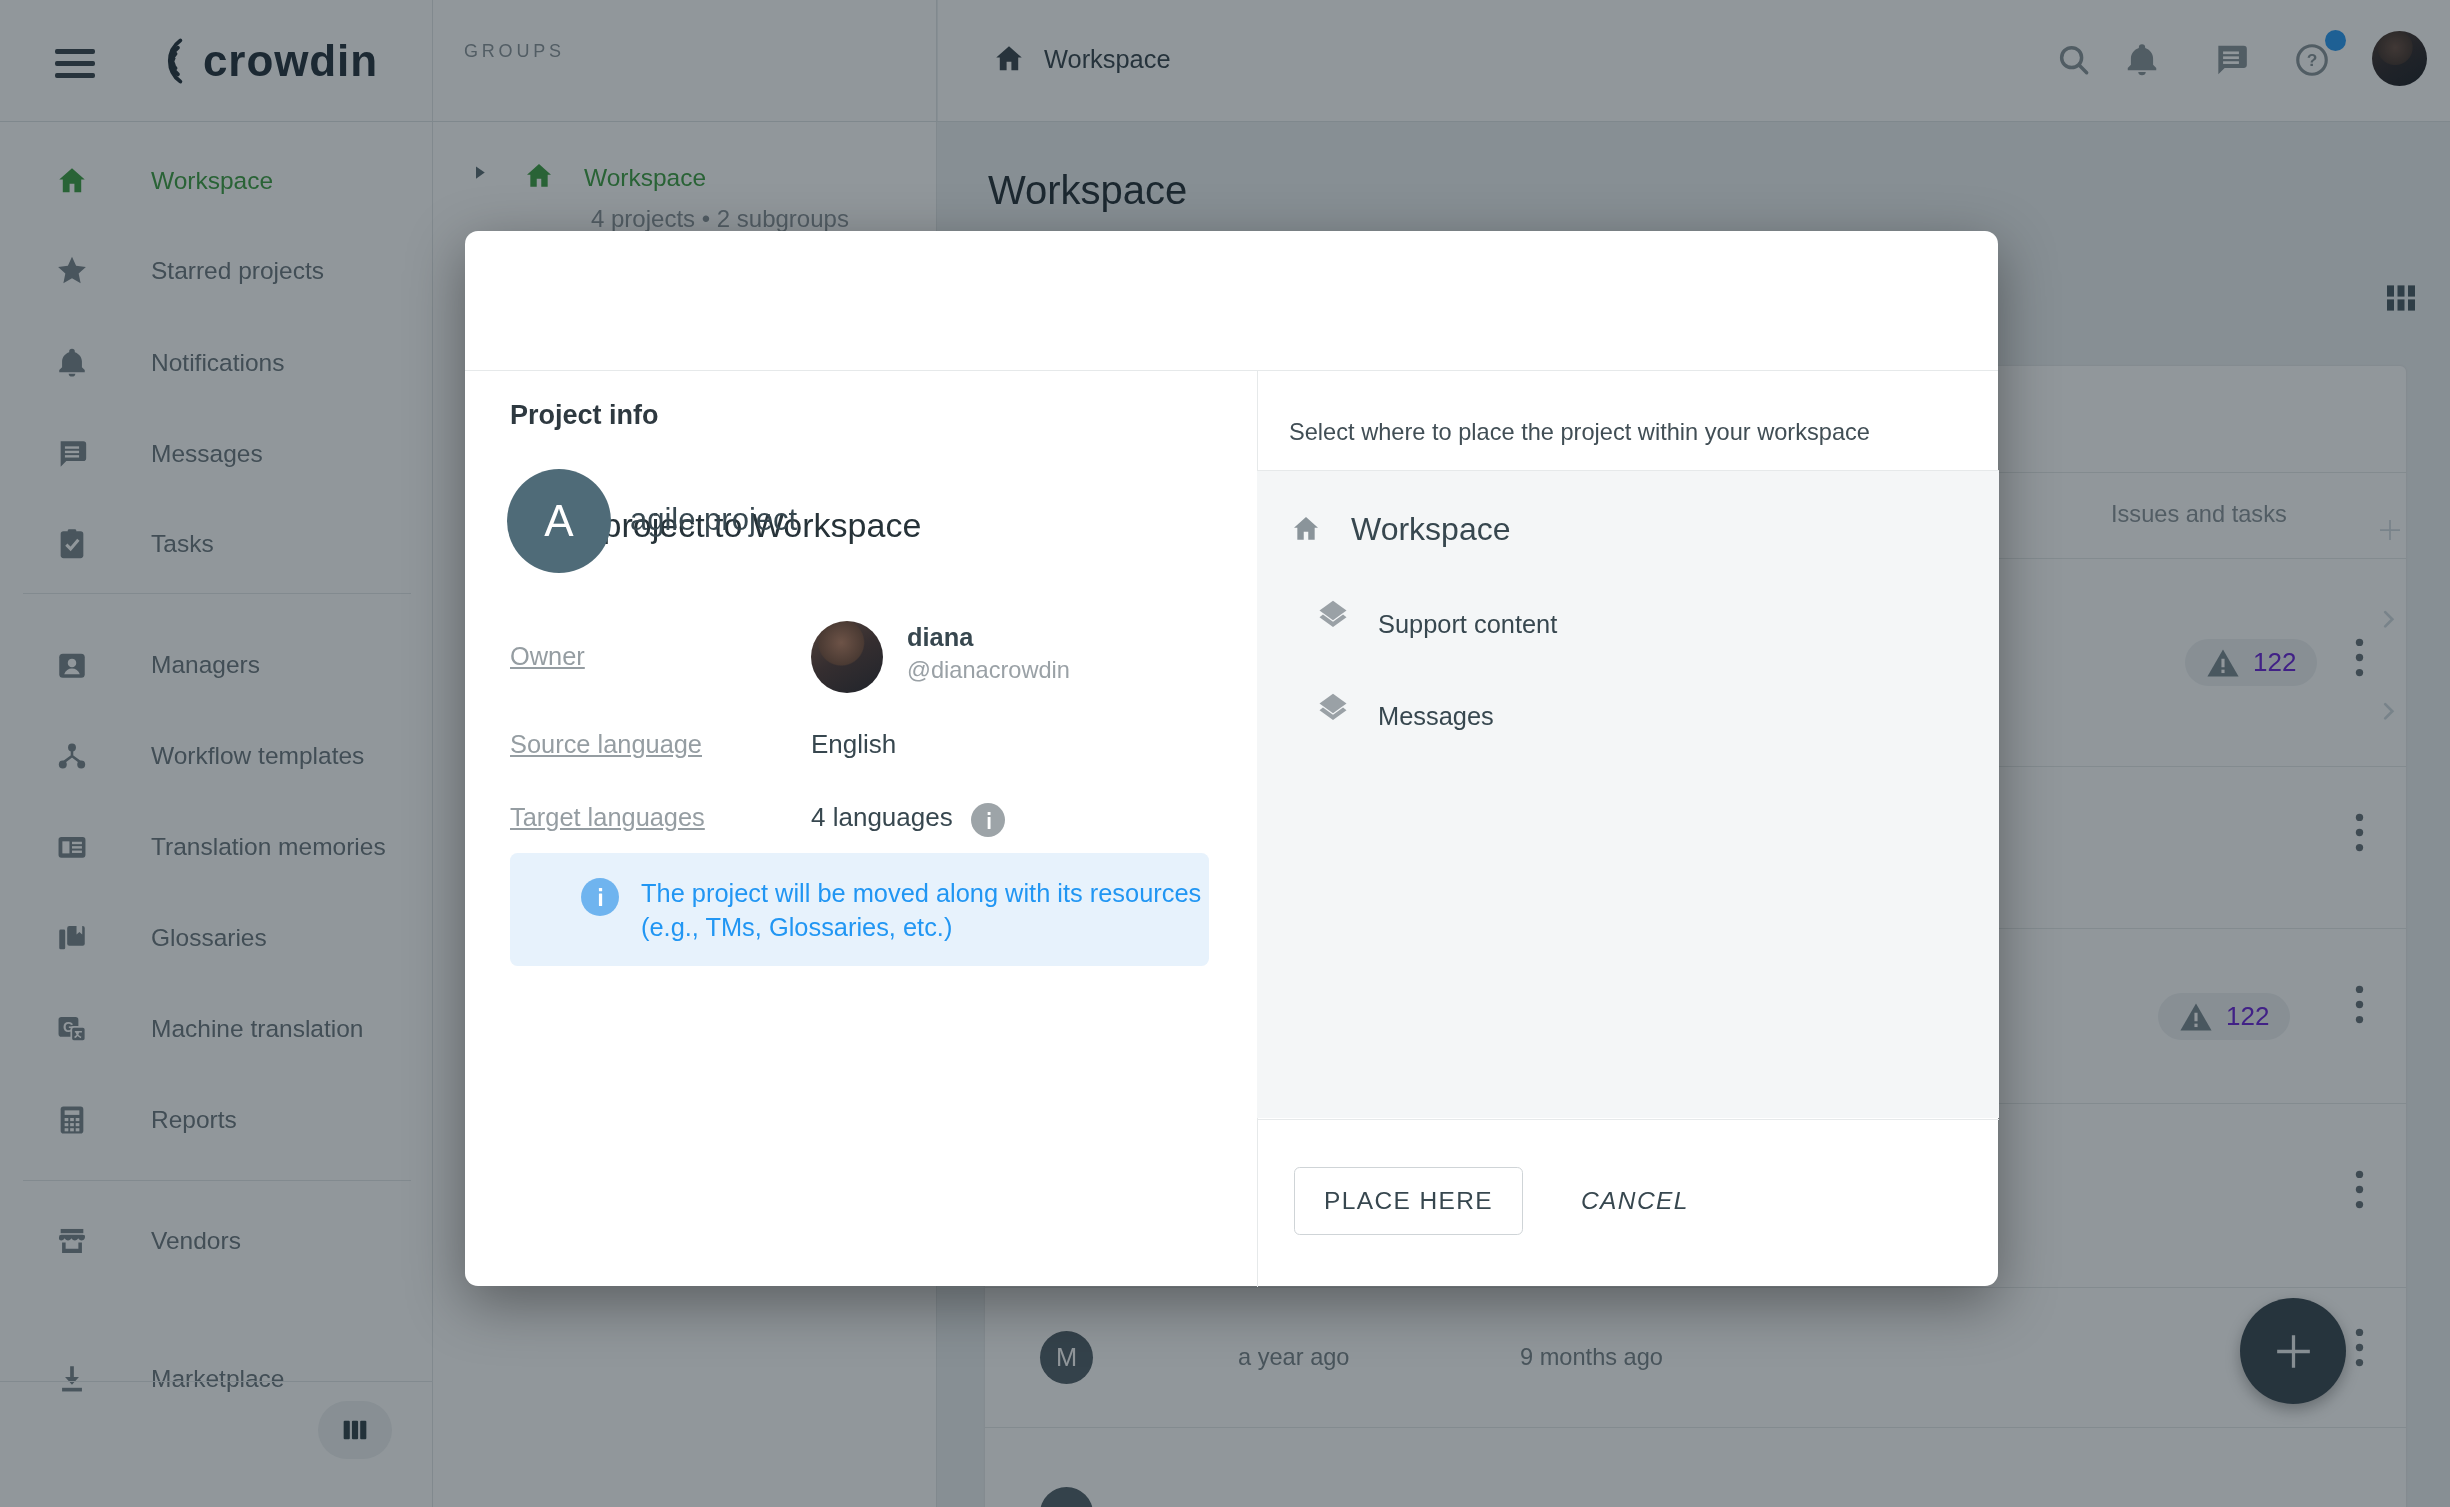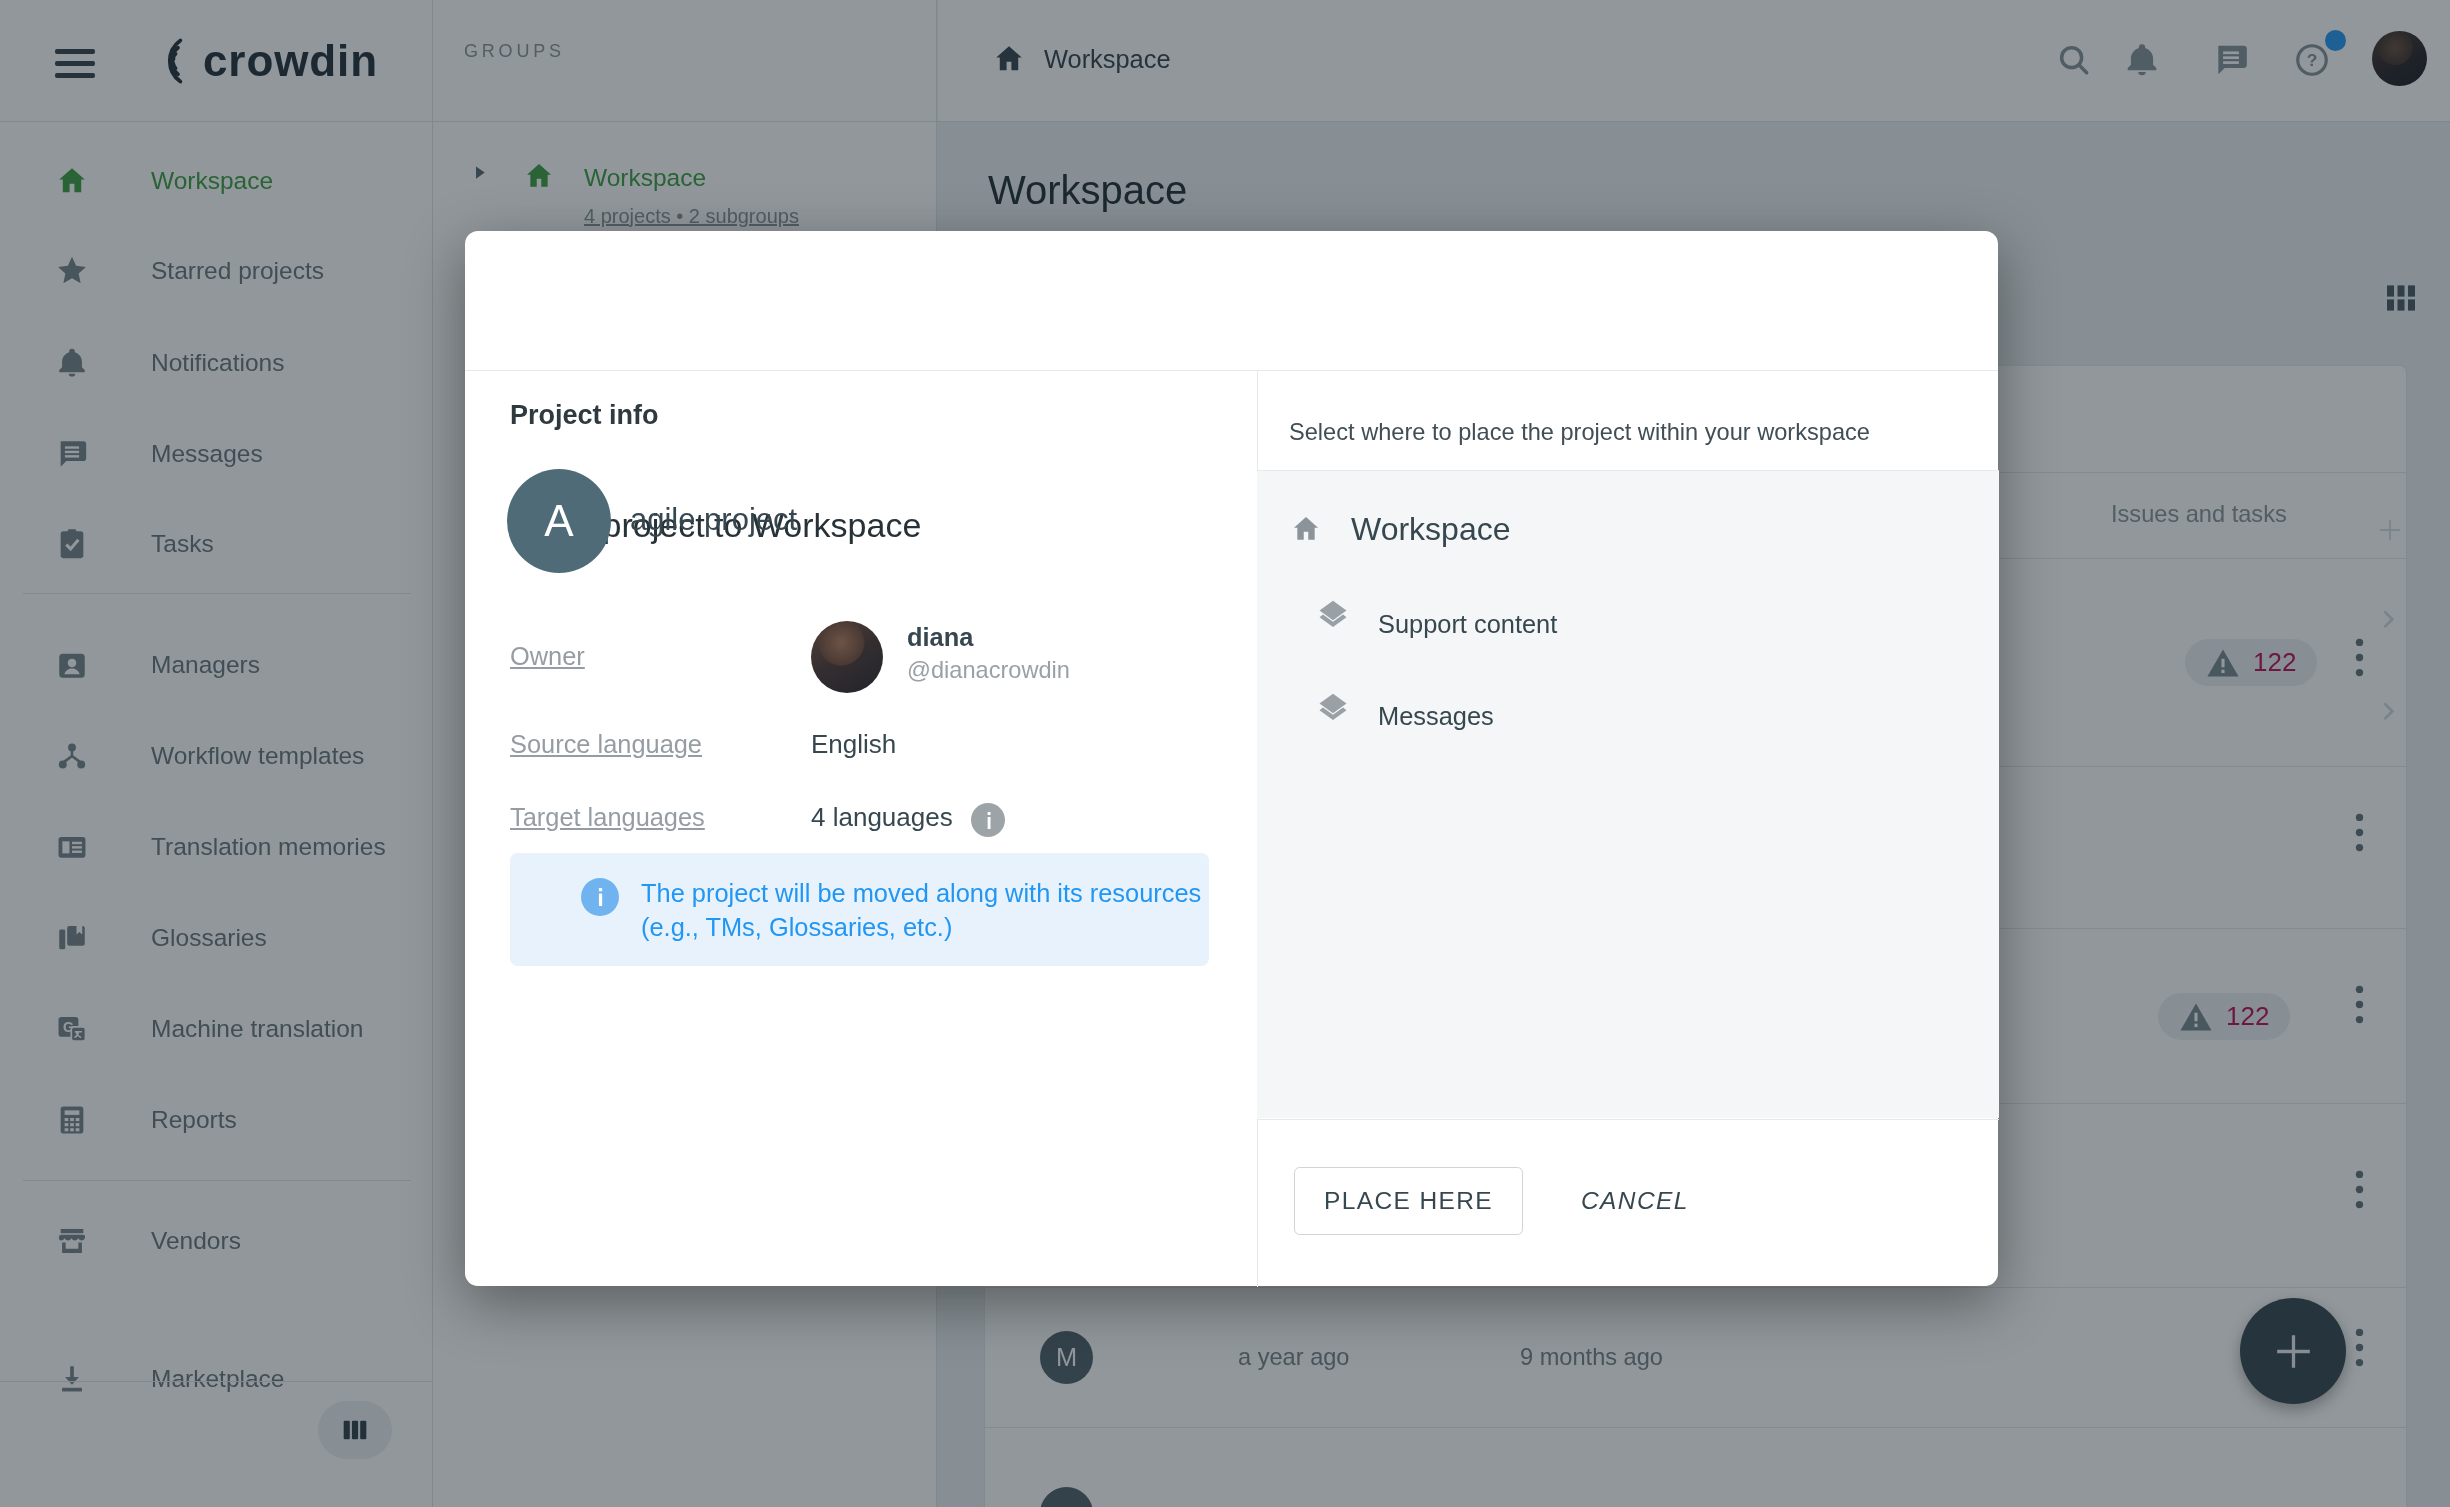--- a/index.html
+++ b/index.html
@@ -36,21 +36,21 @@
      radial-gradient(circle at 42% 30%, #6d5347 0%, #4a3a33 34%, transparent 36%),
      linear-gradient(150deg,#54423a 0%,#352e30 48%,#20242b 100%);}
 
   .page-title{font-size:40px;font-weight:500;color:#2a363d;}
   .card{left:985px;top:366px;width:1421px;height:1142px;background:#ffffff;border-radius:5.7px 5.7px 0 0;
         box-shadow:0 0.9px 2.8px rgba(0,0,0,.08);}
   .hline{position:absolute;left:0;width:100%;height:0.9px;background:#e6e9ea;}
   .col-head{font-size:23.6px;color:#8d969c;}
   .chip{position:absolute;height:47px;border-radius:23.6px;background:#eef1f3;display:flex;align-items:center;
         padding:0 21px;gap:13px;}
-  .chip .cnum{font-size:26px;color:#be185d;}
+  .chip .cnum{font-size:26px;color:#6d28d9;}
   .cell-date{font-size:23.6px;color:#7d878d;}
   .avatar-m{border-radius:50%;background:#56646d;color:#fff;display:flex;align-items:center;justify-content:center;}
   .fab{left:2240px;top:1298px;width:106px;height:106px;border-radius:50%;background:#3d4b55;
        display:flex;align-items:center;justify-content:center;box-shadow:0 5.7px 15px rgba(0,0,0,.3);}
 
   
   .overlay{left:0;top:0;width:2450px;height:1508px;background:rgba(10,24,33,0.45);}
   .modal{left:465px;top:231px;width:1533px;height:1055px;background:#fff;border-radius:13px;
          box-shadow:0 17px 57px rgba(0,0,0,.38);}
   .m-title{left:45px;top:275px;font-size:34px;font-weight:500;color:#263238;}
@@ -259,21 +259,21 @@
       <svg width="21" height="21" viewBox="0 0 24 24" fill="#5d6e76">
           <path d="M8 5l10 7-10 7z"></path>
         </svg>
     </div>
     <div class="abs" style="left:90px;top:160px;color:#43a047;">
       <svg width="32" height="32" viewBox="0 0 24 24" fill="currentColor">
           <path d="M12 3l9 8h-2.5v9h-4.8v-6h-3.4v6H5.5v-9H3z"></path>
         </svg>
     </div>
     <div class="abs" style="left:151px;top:164px;font-size:24.5px;font-weight:500;color:#43a047;">Workspace</div>
-    <div class="abs" style="left:151px;top:205px;font-size:20px;color:#8d969c;text-decoration:underline;">4 projects • 2 subgroups</div>
+    <div class="abs" style="left:158px;top:205px;font-size:24px;color:#8d969c;">4 projects • 2 subgroups</div>
   </div>
 
   <div class="abs topbar">
     <div class="abs" style="left:54px;top:42px;color:#3e4a52;">
       <svg width="34" height="34" viewBox="0 0 24 24" fill="currentColor">
           <path d="M12 3l9 8h-2.5v9h-4.8v-6h-3.4v6H5.5v-9H3z"></path>
         </svg>
     </div>
     <div class="abs bc-label" style="left:106px;top:45px;">Workspace</div>
 

